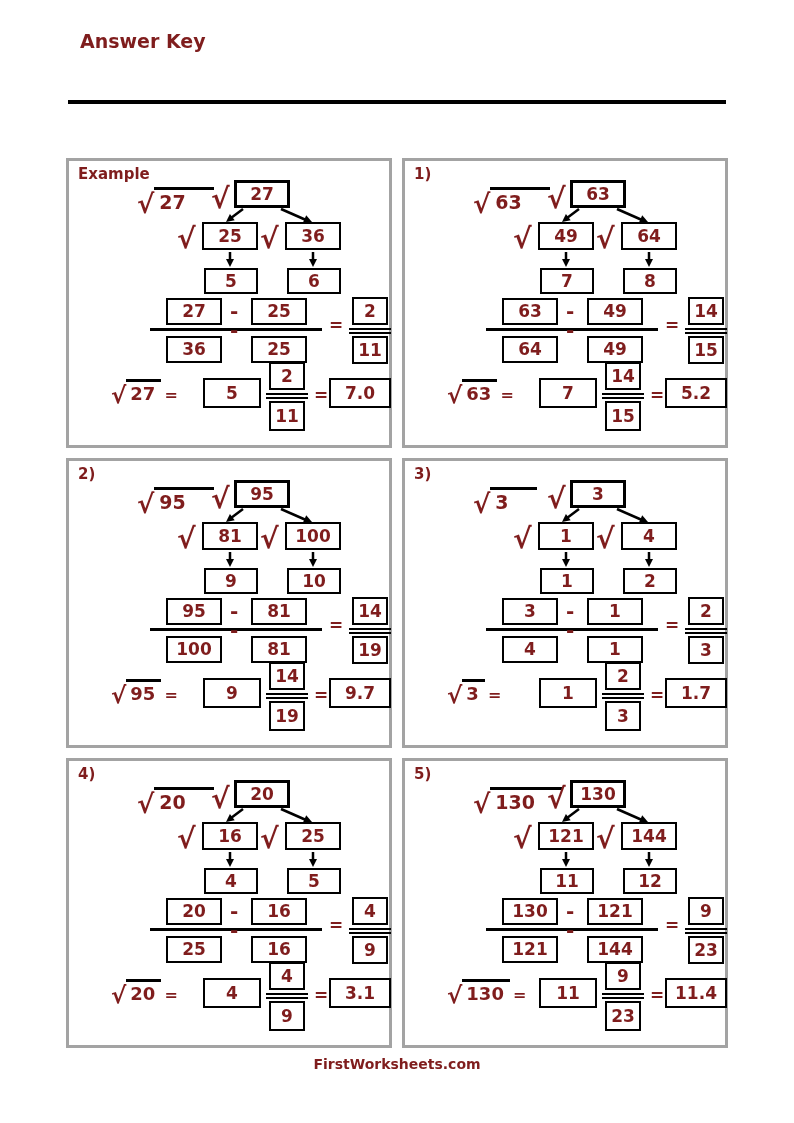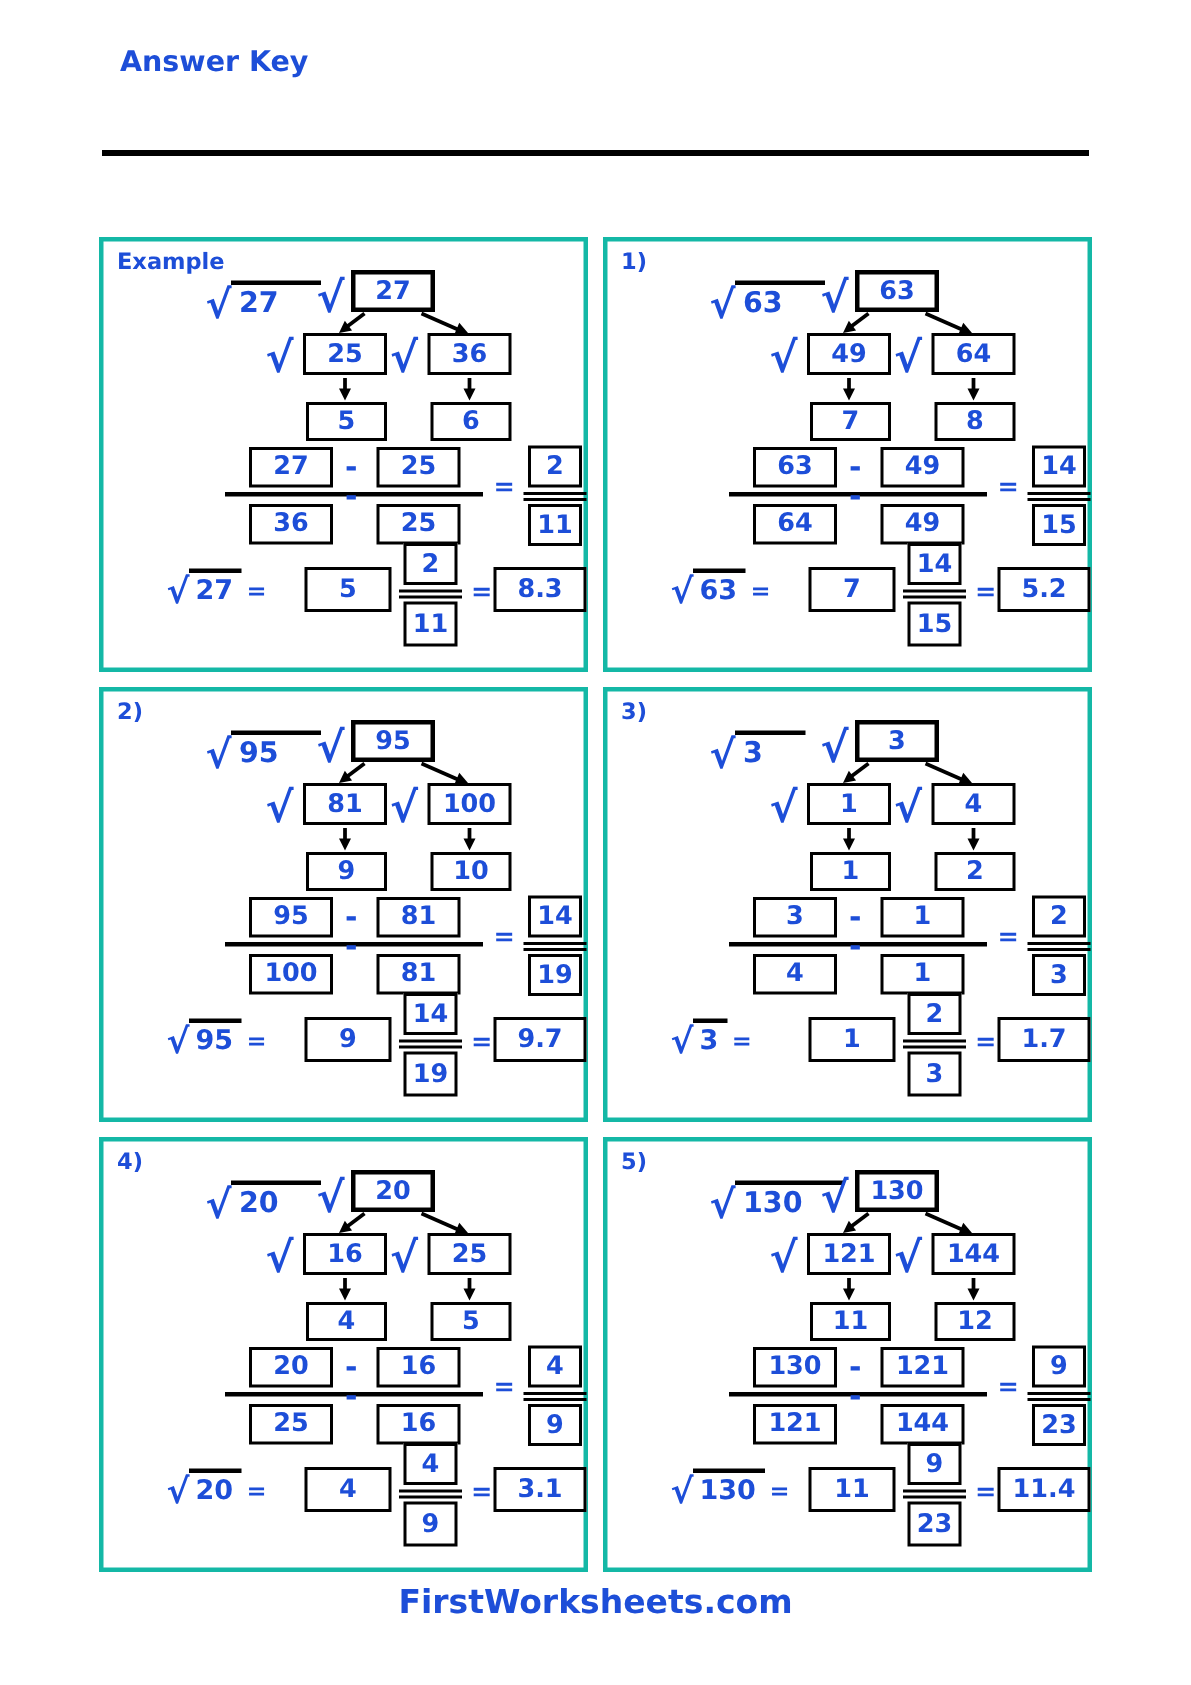--- a/index.html
+++ b/index.html
@@ -1,27 +1,27 @@
 <!DOCTYPE html>
 <html><head>
 <meta charset="utf-8">
 <style>
   html,body{margin:0;padding:0;background:#fff;}
   #page{position:relative;width:794px;height:1123px;background:#fff;
-        font-family:"DejaVu Sans",sans-serif;color:#1d4ed8;overflow:hidden;}
+        font-family:"DejaVu Sans",sans-serif;color:#7f1d1d;overflow:hidden;}
 
   .answer-key{position:absolute;left:80px;top:30px;font-size:19px;font-weight:bold;}
   .title{position:absolute;left:0;top:60px;width:100%;text-align:center;
          font-size:27px;font-weight:800;letter-spacing:.5px;}
   .rule{position:absolute;left:68px;top:100px;width:658px;height:4px;background:#000;}
   .directions{position:absolute;left:68px;top:119px;font-size:13.5px;font-weight:bold;}
   .footer{position:absolute;left:0;top:1056px;width:100%;text-align:center;
-          font-size:22px;font-weight:800;}
-
-  .panel{position:absolute;width:326px;height:290px;border:3px solid #14b8a6;
+          font-size:14px;font-weight:800;}
+
+  .panel{position:absolute;width:326px;height:290px;border:3px solid #a3a3a3;
          background:#fff;box-sizing:border-box;}
   .p-label{position:absolute;left:9px;top:4px;font-size:15px;font-weight:bold;}
 
   .p-expr{position:absolute;left:30px;top:28px;font-weight:bold;white-space:nowrap;margin-left:38px;}
   .p-expr .rad{font-size:26px;vertical-align:-4px;}
   .p-expr .vinc{font-size:19px;border-top:3px solid #000;padding:1px 28px 0 5px;}
 
   .pbox{position:absolute;box-sizing:border-box;border:2px solid #000;background:#fff;
         display:flex;align-items:center;justify-content:center;
         font-weight:bold;font-size:17px;line-height:1;}
@@ -111,21 +111,21 @@
     <div class="pbox s-rnum">2</div>
     <div class="s-rbar"></div>
     <div class="pbox s-rden">11</div>
 
     <div class="final-expr"><span class="rad2">√</span><span class="vinc2">27</span><span class="feq">=</span></div>
     <div class="pbox s-whole">5</div>
     <div class="pbox s-fin-num">2</div>
     <div class="s-fin-bar"></div>
     <div class="pbox s-fin-den">11</div>
     <span class="eq s-eq2">=</span>
-    <div class="pbox s-dec">8.3</div>
+    <div class="pbox s-dec">7.0</div>
   </section>
 
   <section class="panel" style="left: 402px; top: 158px;">
     <div class="p-label">1)</div>
 
     <div class="p-expr"><span class="rad">√</span><span class="vinc">63</span></div>
 
     <svg class="arrows" width="320" height="150" viewBox="0 0 320 150">
       <line x1="174" y1="48" x2="162" y2="57" stroke="#000" stroke-width="2.5"></line>
       <polygon points="157,61 160.9,52.9 165.7,59.3" fill="#000"></polygon>

